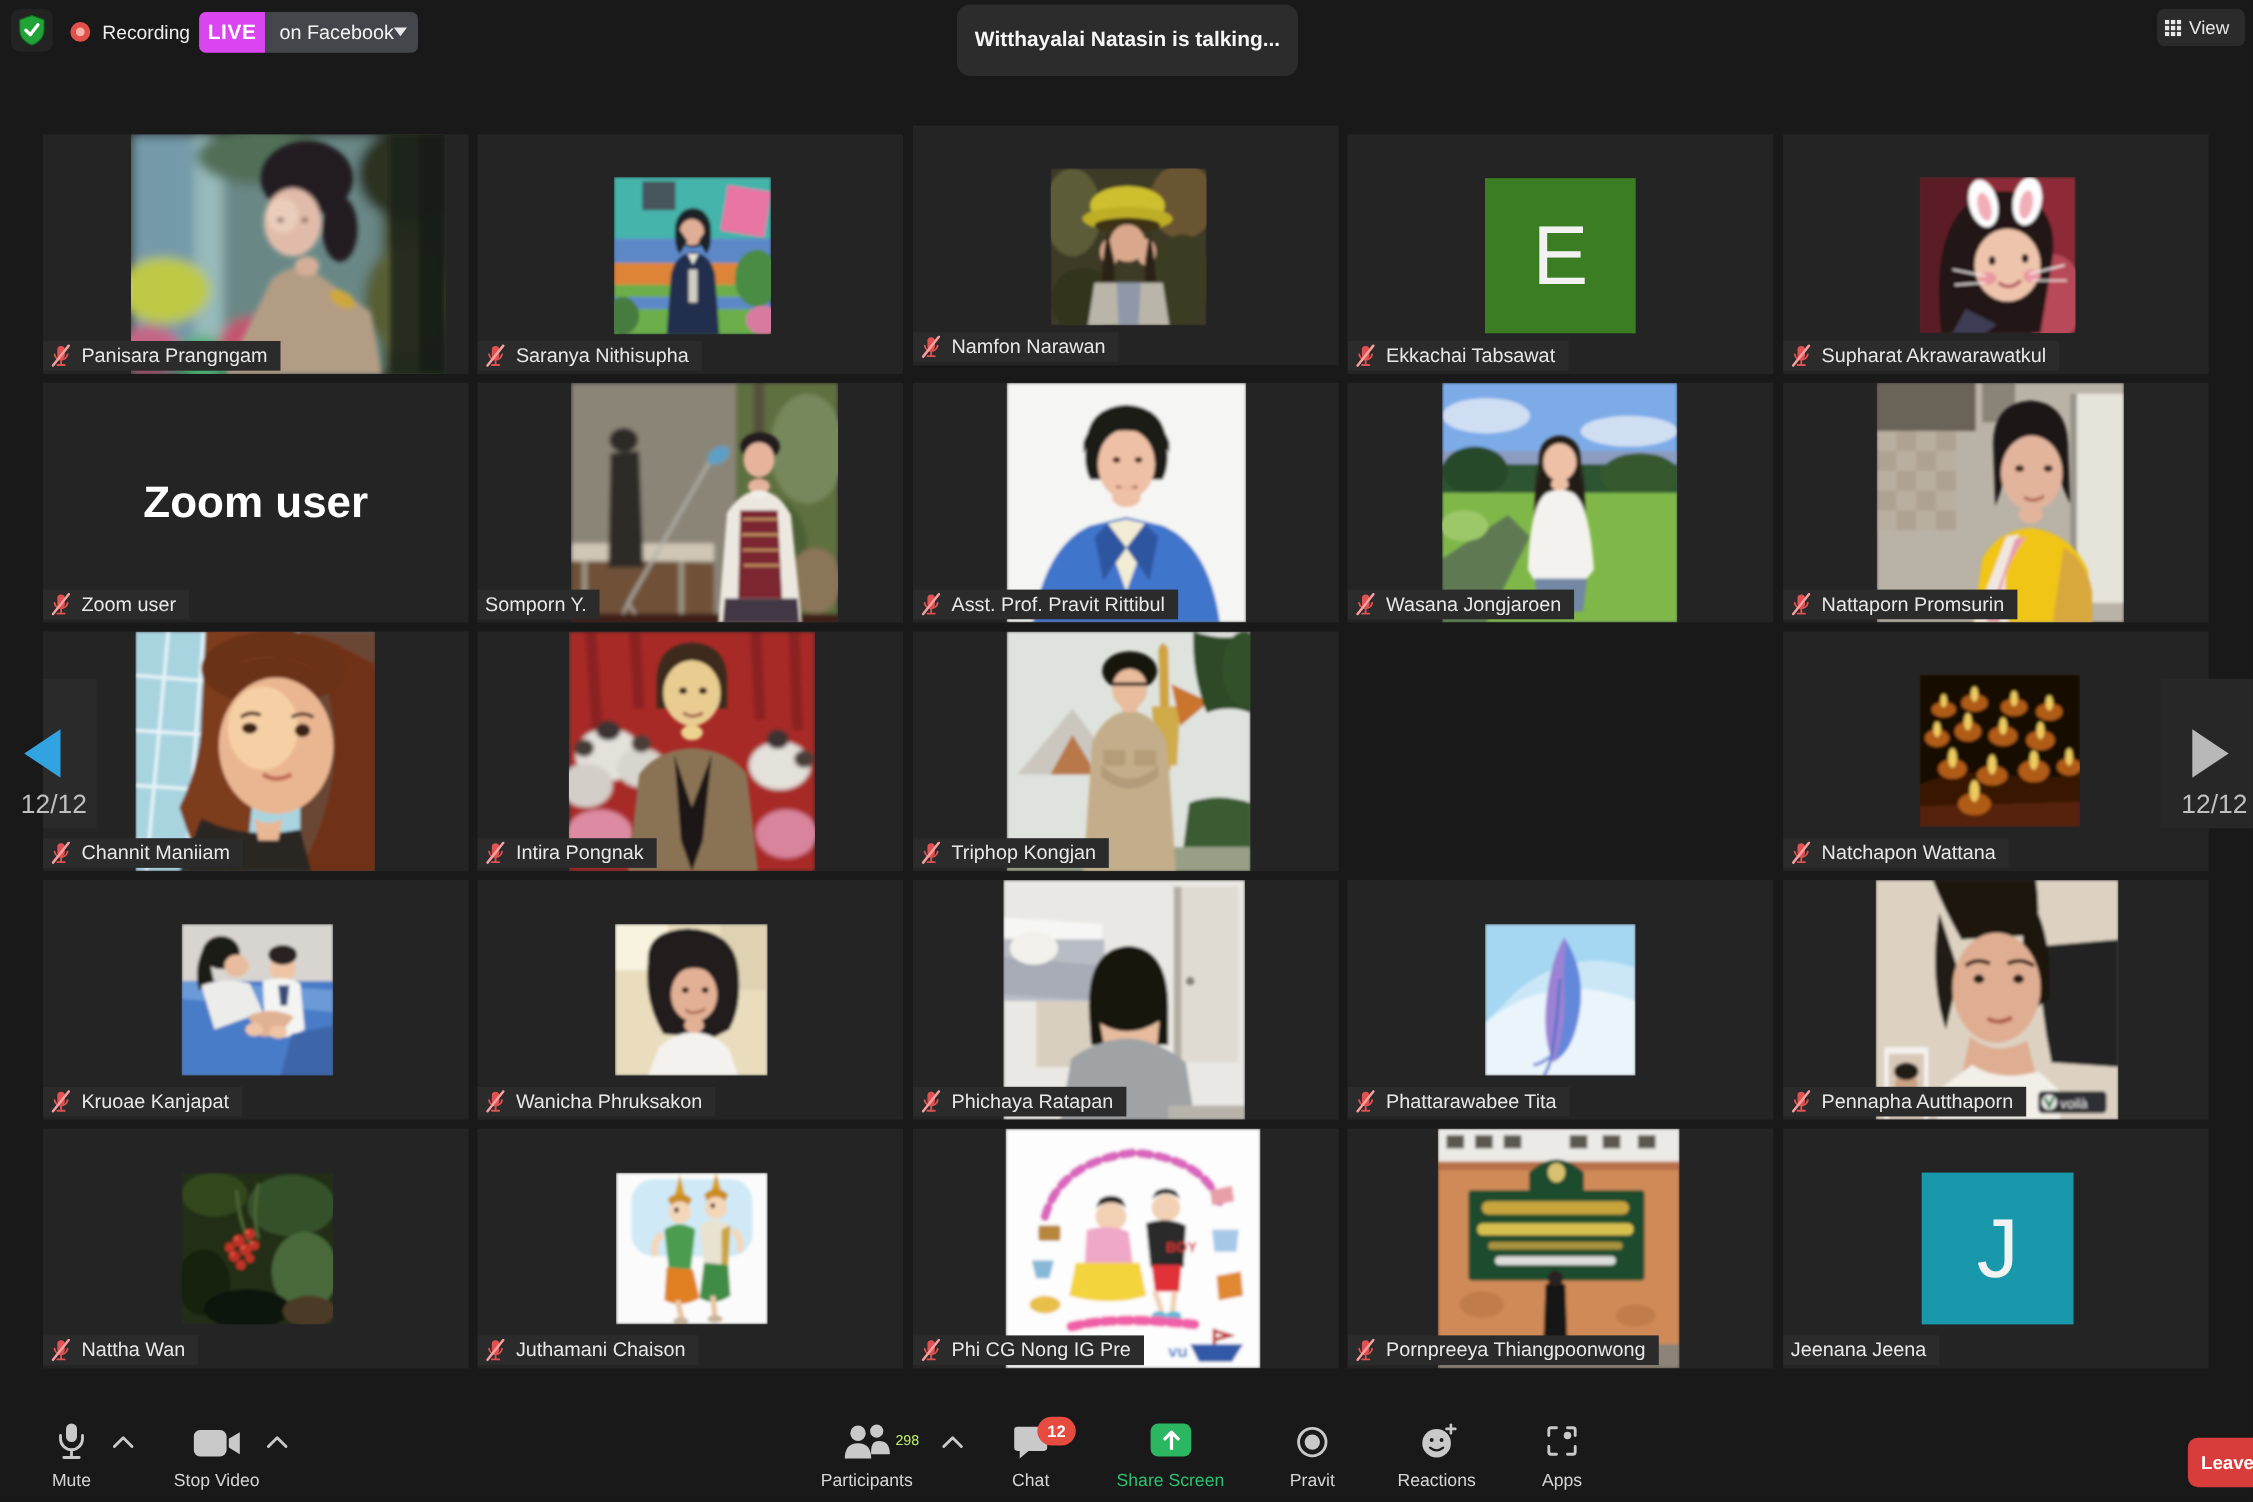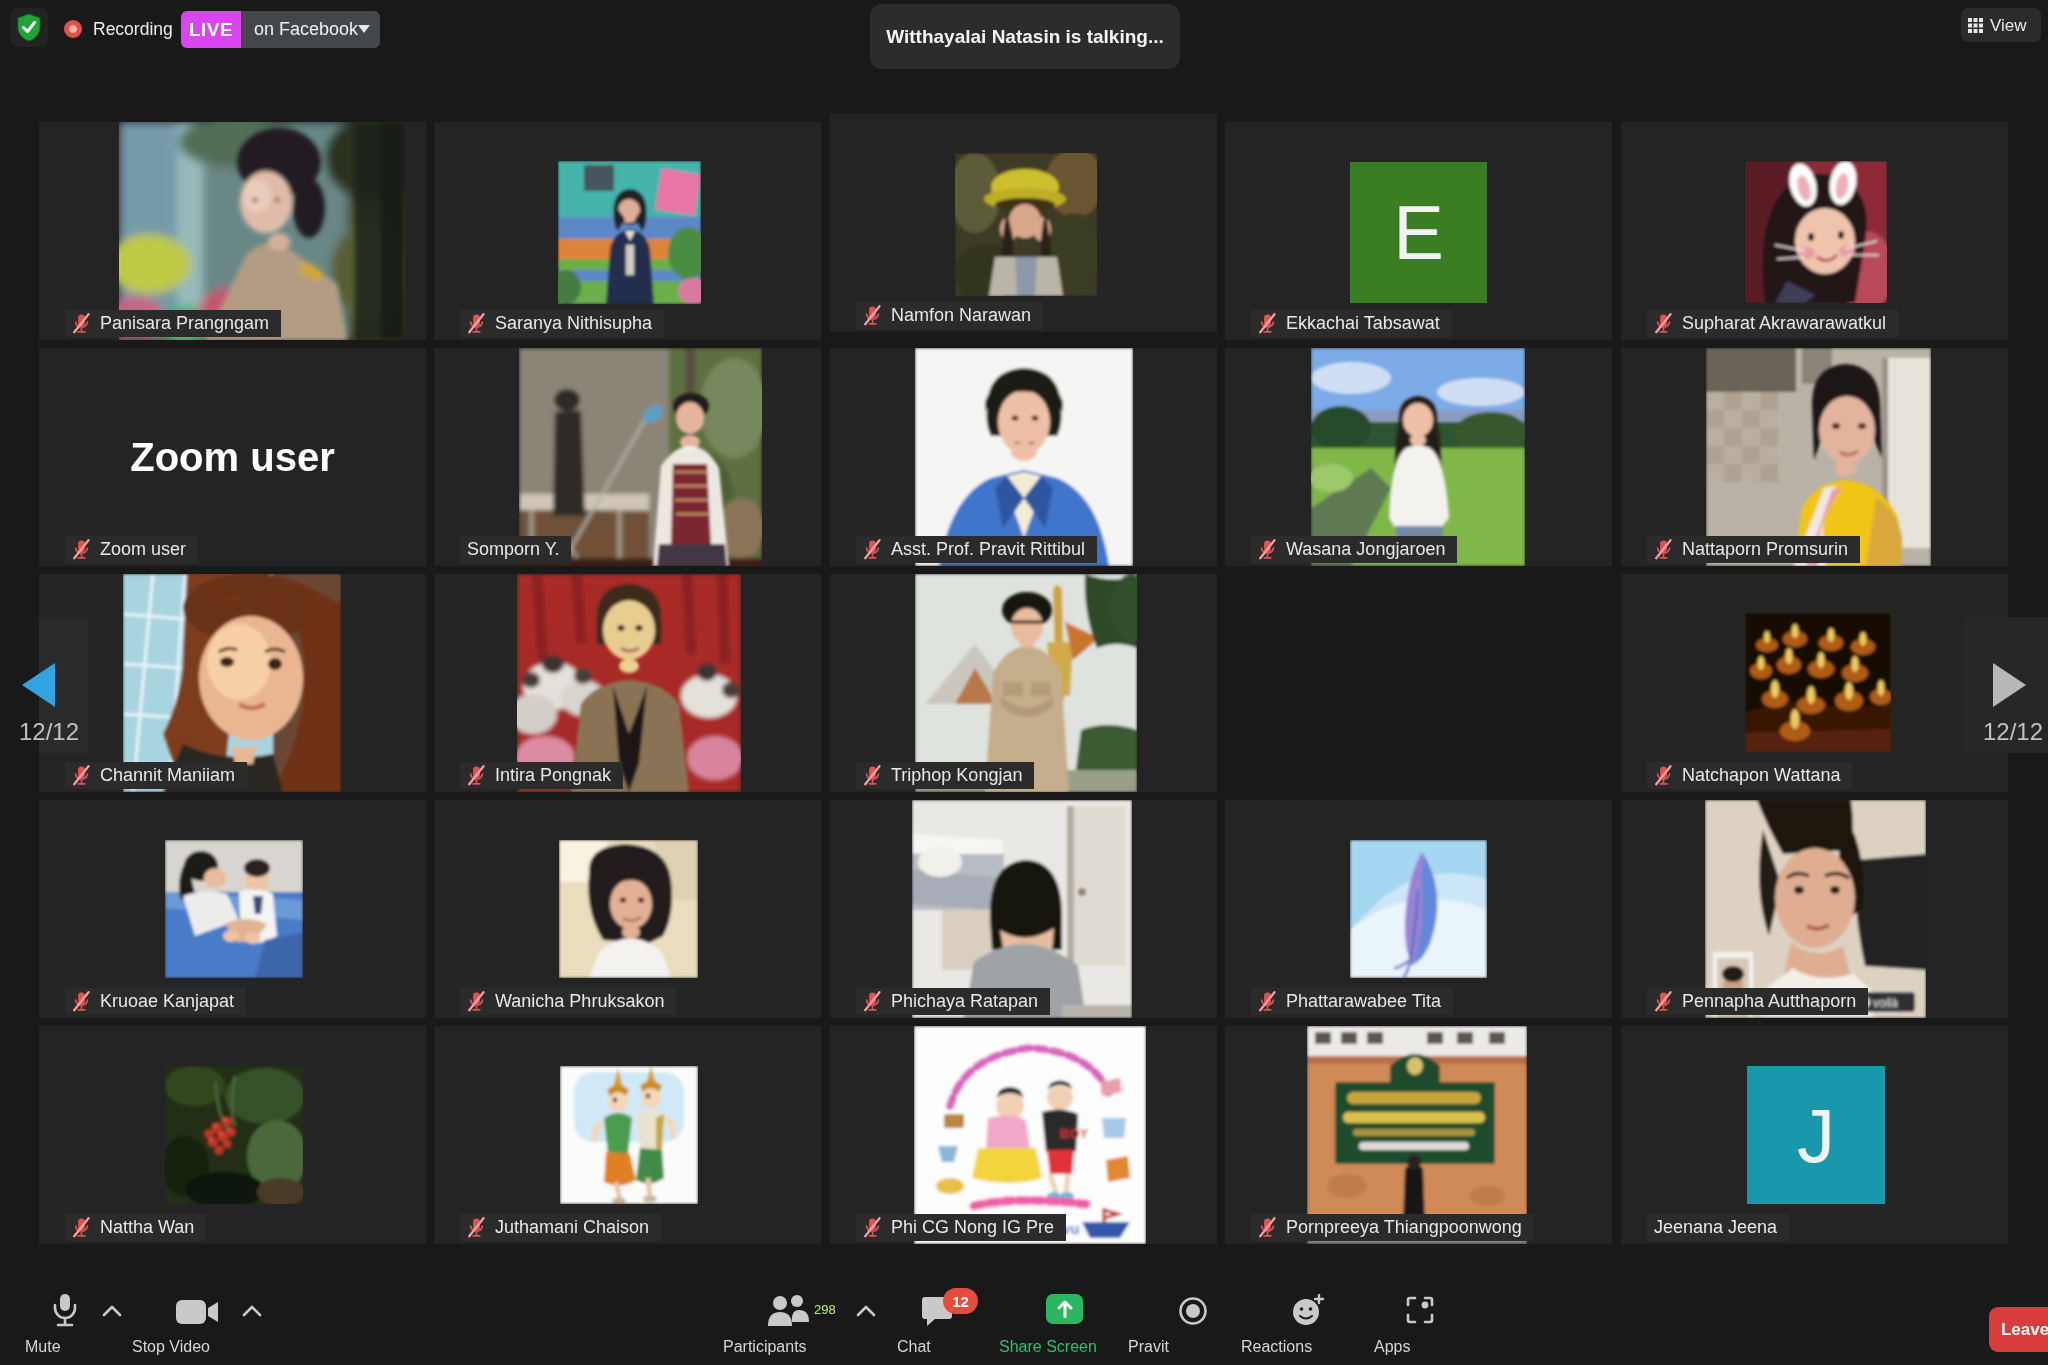--- a/index.html
+++ b/index.html
@@ -3,28 +3,28 @@
 <meta charset="utf-8">
 <style>
   * { margin:0; padding:0; box-sizing:border-box; }
   html,body { width:2048px; height:1365px; background:#191919; overflow:hidden;
     font-family:"Liberation Sans", sans-serif; }
   #stage { position:absolute; left:0; top:0; width:2048px; height:1365px; background:#191919; }
   .tile { position:absolute; width:387px; height:218px; background:#242424; overflow:hidden; }
   .ph { position:absolute; overflow:hidden; }
   .label { position:absolute; left:0; bottom:3px; height:27px; background:#2b2b2b;
     display:flex; align-items:center; padding:0 12px 0 7px; color:#e8e8e8; font-size:18px;
-    white-space:nowrap; z-index:5;margin-left:26px; }
+    white-space:nowrap; z-index:5; }
   .label .mic { width:19px; height:21px; margin-right:9px; flex:0 0 auto; }
   .bigname { position:absolute; left:0; top:0; width:100%; height:100%;
     display:flex; align-items:center; justify-content:center;
     color:#fff; font-size:40px; font-weight:bold; }
   .avletter { position:absolute; display:flex; align-items:center; justify-content:center;
     color:#f2f2f2; font-size:76px; }
-  .tb-item { position:absolute; text-align:left; color:#d6d6d6; font-size:16px; }
+  .tb-item { position:absolute; text-align:center; color:#d6d6d6; font-size:16px; }
 </style>
 </head>
 <body>
 <div id="stage">
   <svg width="0" height="0" style="position:absolute">
     <defs>
       <g id="micoff">
         <path d="M9.5 1.5 a3.4 3.4 0 0 1 3.4 3.4 v5.2 a3.4 3.4 0 0 1 -6.8 0 v-5.2 a3.4 3.4 0 0 1 3.4 -3.4 z" fill="#e05252"></path>
         <path d="M3.6 9.2 a6 6 0 0 0 11.8 0 M9.5 15.2 v3.2 M6.2 18.8 h6.6" stroke="#e05252" stroke-width="1.7" fill="none" stroke-linecap="round"></path>
         <line x1="16.5" y1="1.2" x2="2.2" y2="19.2" stroke="#f59f9f" stroke-width="2.3" stroke-linecap="round"></line>

